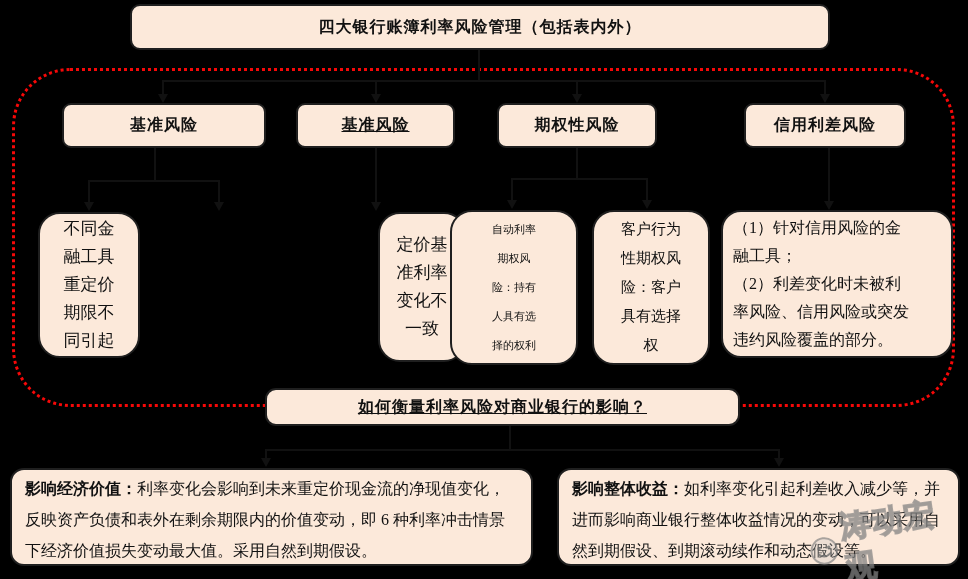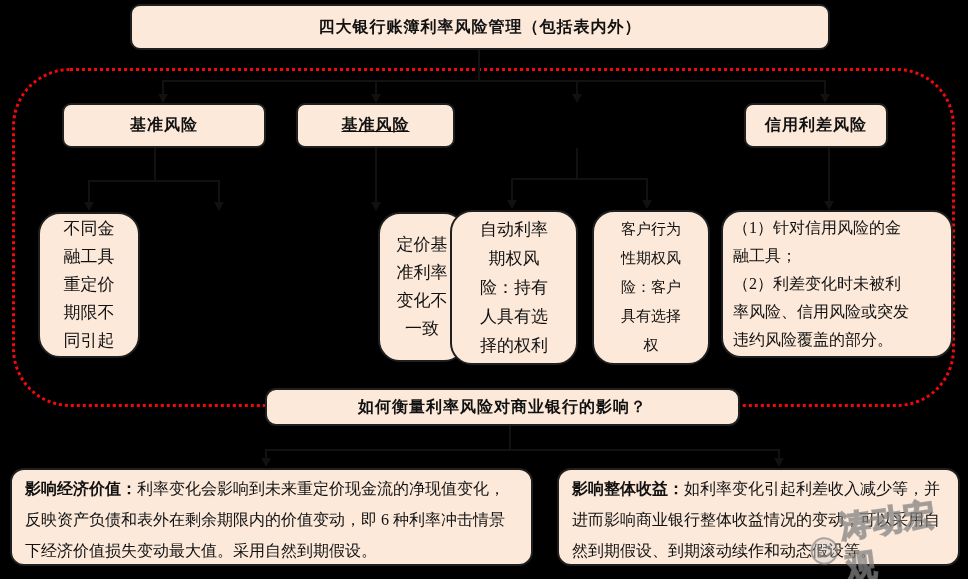--- a/index.html
+++ b/index.html
@@ -34,41 +34,41 @@
     position: absolute;
     left: 12px; top: 68px; width: 943px; height: 339px;
     border: 3px dotted #f60808;
     border-radius: 58px;
     z-index: 1;
   }
   .cat { height: 45px; top: 103px; border-radius: 9px; }
   .cat1 { left: 62px;  width: 204px; }
   .cat2 { left: 296px; width: 159px; text-decoration: underline; }
   .cat3 { left: 497px; width: 160px; }
-  .cat4 { left: 744px; width: 144px; }
+  .cat4 { left: 744px; width: 162px; }
   .detail {
     border-radius: 22px;
     font-size: 17px;
     line-height: 28px;
     white-space: pre-line;
     padding: 4px 2px;
   }
   .d1 { left: 38px;  top: 212px; width: 102px; height: 146px; }
   .d2 { left: 176px; top: 212px; width: 87px;  height: 146px; }
   .d3 { left: 332px; top: 212px; width: 88px;  height: 150px; margin-left: 46px; }
-  .d4 { left: 450px; top: 210px; width: 128px; height: 155px; font-size: 17px; line-height: 29px; }
+  .d4 { left: 450px; top: 210px; width: 128px; height: 155px; font-size: 11px; line-height: 29px; }
   .d5 { left: 592px; top: 210px; width: 118px; height: 155px; font-size: 15px; line-height: 29px; }
   .d6 {
     left: 721px; top: 210px; width: 232px; height: 148px;
     font-size: 16px; line-height: 28px;
     text-align: left; justify-content: flex-start;
     padding: 4px 10px;
     border-radius: 20px;
   }
-  .question-box { left: 265px; top: 388px; width: 475px; height: 38px; border-radius: 11px; z-index: 3; }
+  .question-box { left: 265px; top: 388px; width: 475px; height: 38px; border-radius: 11px; z-index: 3; text-decoration: underline; }
   .impact {
     top: 468px; height: 98px; border-radius: 14px;
     font-size: 16px; line-height: 31px;
     text-align: left;
     align-items: flex-start;
     padding: 3px 13px;
     display: block;
   }
   .impact .lead {
     font-family: Liberation Serif, serif;
@@ -127,20 +127,23 @@
   <div class="arrow-down" style="left:572px;top:94px;"></div>
   <div class="vline" style="left:824px;top:80px;height:15px;"></div>
   <div class="arrow-down" style="left:820px;top:94px;"></div>
 
   <div class="box cat cat1 hdr">
     <span>基准风险</span>
   </div>
   <div class="box cat cat2 hdr">
     <span>基准风险</span>
   </div>
+  <div class="box cat cat3 hdr">
+    <span>期权性风险</span>
+  </div>
   <div class="box cat cat4 hdr">
     <span>信用利差风险</span>
   </div>
 
   <div class="vline" style="left:154px;top:148px;height:33px;"></div>
   <div class="hline" style="left:88px;top:180px;width:132px;"></div>
   <div class="vline" style="left:88px;top:180px;height:23px;"></div>
   <div class="arrow-down" style="left:84px;top:202px;"></div>
   <div class="vline" style="left:218px;top:180px;height:23px;"></div>
   <div class="arrow-down" style="left:214px;top:202px;"></div>

